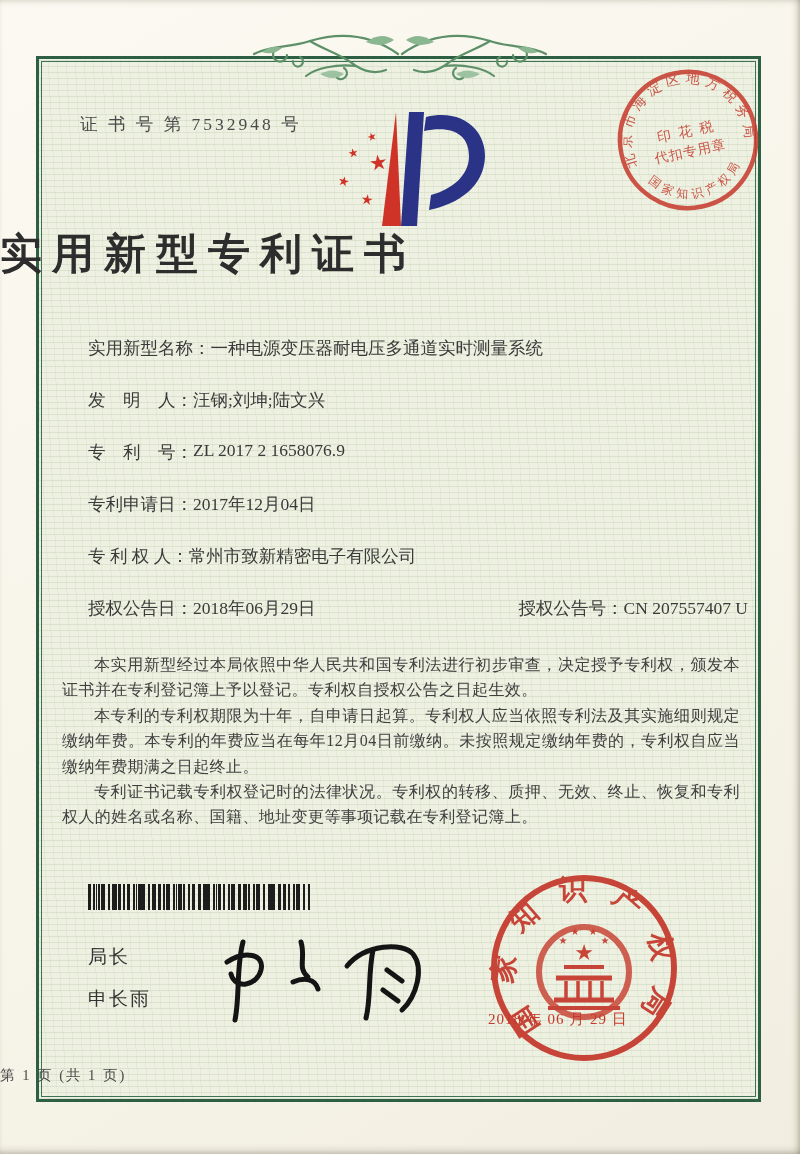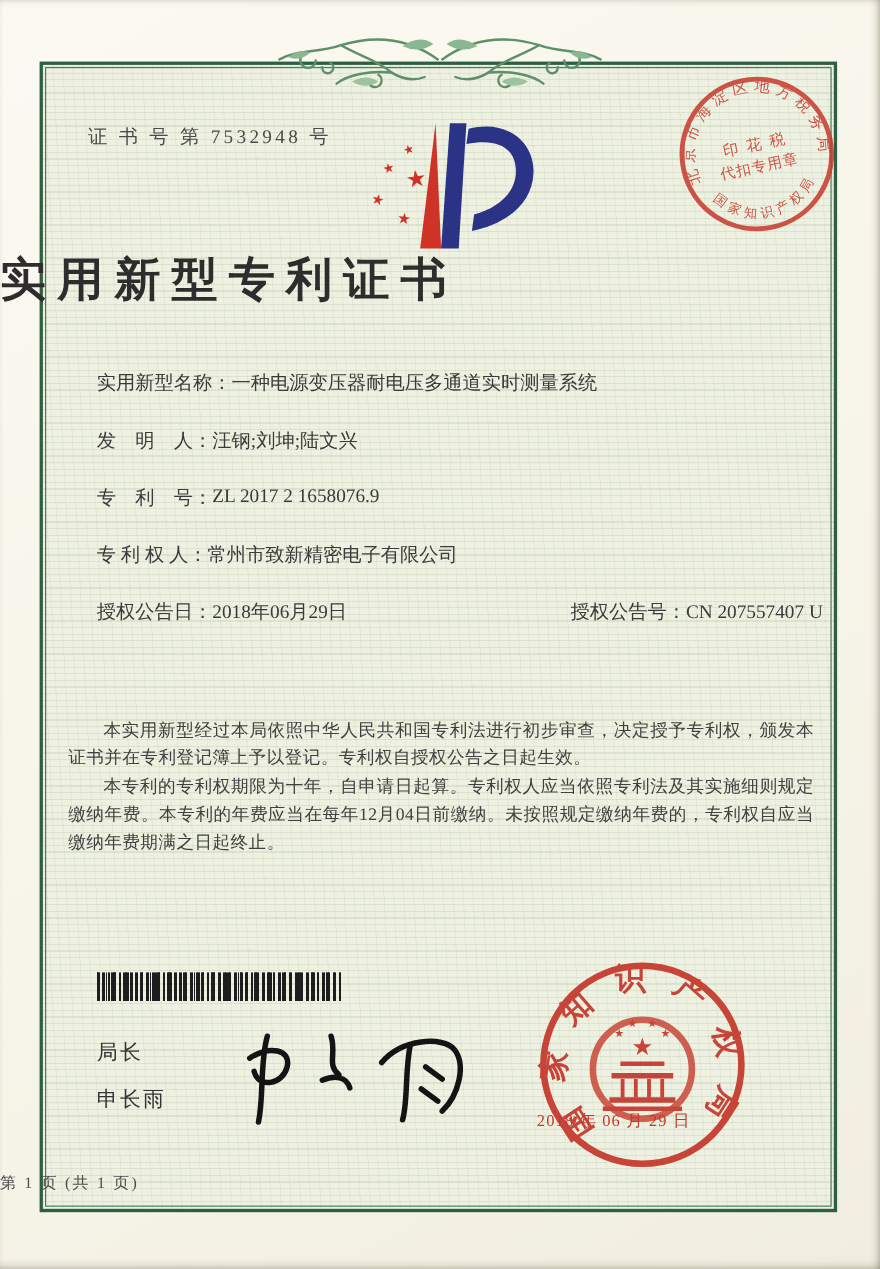--- a/index.html
+++ b/index.html
@@ -107,38 +107,43 @@
     </div>
     <div class="field-row">
       <span class="lbl">发　明　人：</span>
       <span class="val">汪钢;刘坤;陆文兴</span>
     </div>
     <div class="field-row">
       <span class="lbl">专　利　号：</span>
       <span class="val">ZL 2017 2 1658076.9</span>
     </div>
     <div class="field-row">
+      <span class="lbl">专利申请日：</span>
+      <span class="val">2017年12月04日</span>
+    </div>
+    <div class="field-row">
       <span class="lbl">专 利 权 人：</span>
       <span class="val">常州市致新精密电子有限公司</span>
     </div>
     <div class="field-row split">
       <span class="pair">
         <span class="lbl">授权公告日：</span>
         <span class="val">2018年06月29日</span>
       </span>
       <span class="pair right">
         <span class="lbl">授权公告号：</span>
         <span class="val">CN 207557407 U</span>
       </span>
     </div>
   </div>
 
   <div class="paras">
     <p>本实用新型经过本局依照中华人民共和国专利法进行初步审查，决定授予专利权，颁发本证书并在专利登记簿上予以登记。专利权自授权公告之日起生效。</p>
     <p>本专利的专利权期限为十年，自申请日起算。专利权人应当依照专利法及其实施细则规定缴纳年费。本专利的年费应当在每年12月04日前缴纳。未按照规定缴纳年费的，专利权自应当缴纳年费期满之日起终止。</p>
+    <p>专利证书记载专利权登记时的法律状况。专利权的转移、质押、无效、终止、恢复和专利权人的姓名或名称、国籍、地址变更等事项记载在专利登记簿上。</p>
   </div>
 
   <div class="barcode"></div>
 
   <div class="officials">
     <div>局长</div>
     <div class="name">申长雨</div>
   </div>
 
   <svg class="signature" width="240" height="110" viewBox="0 0 240 110">

